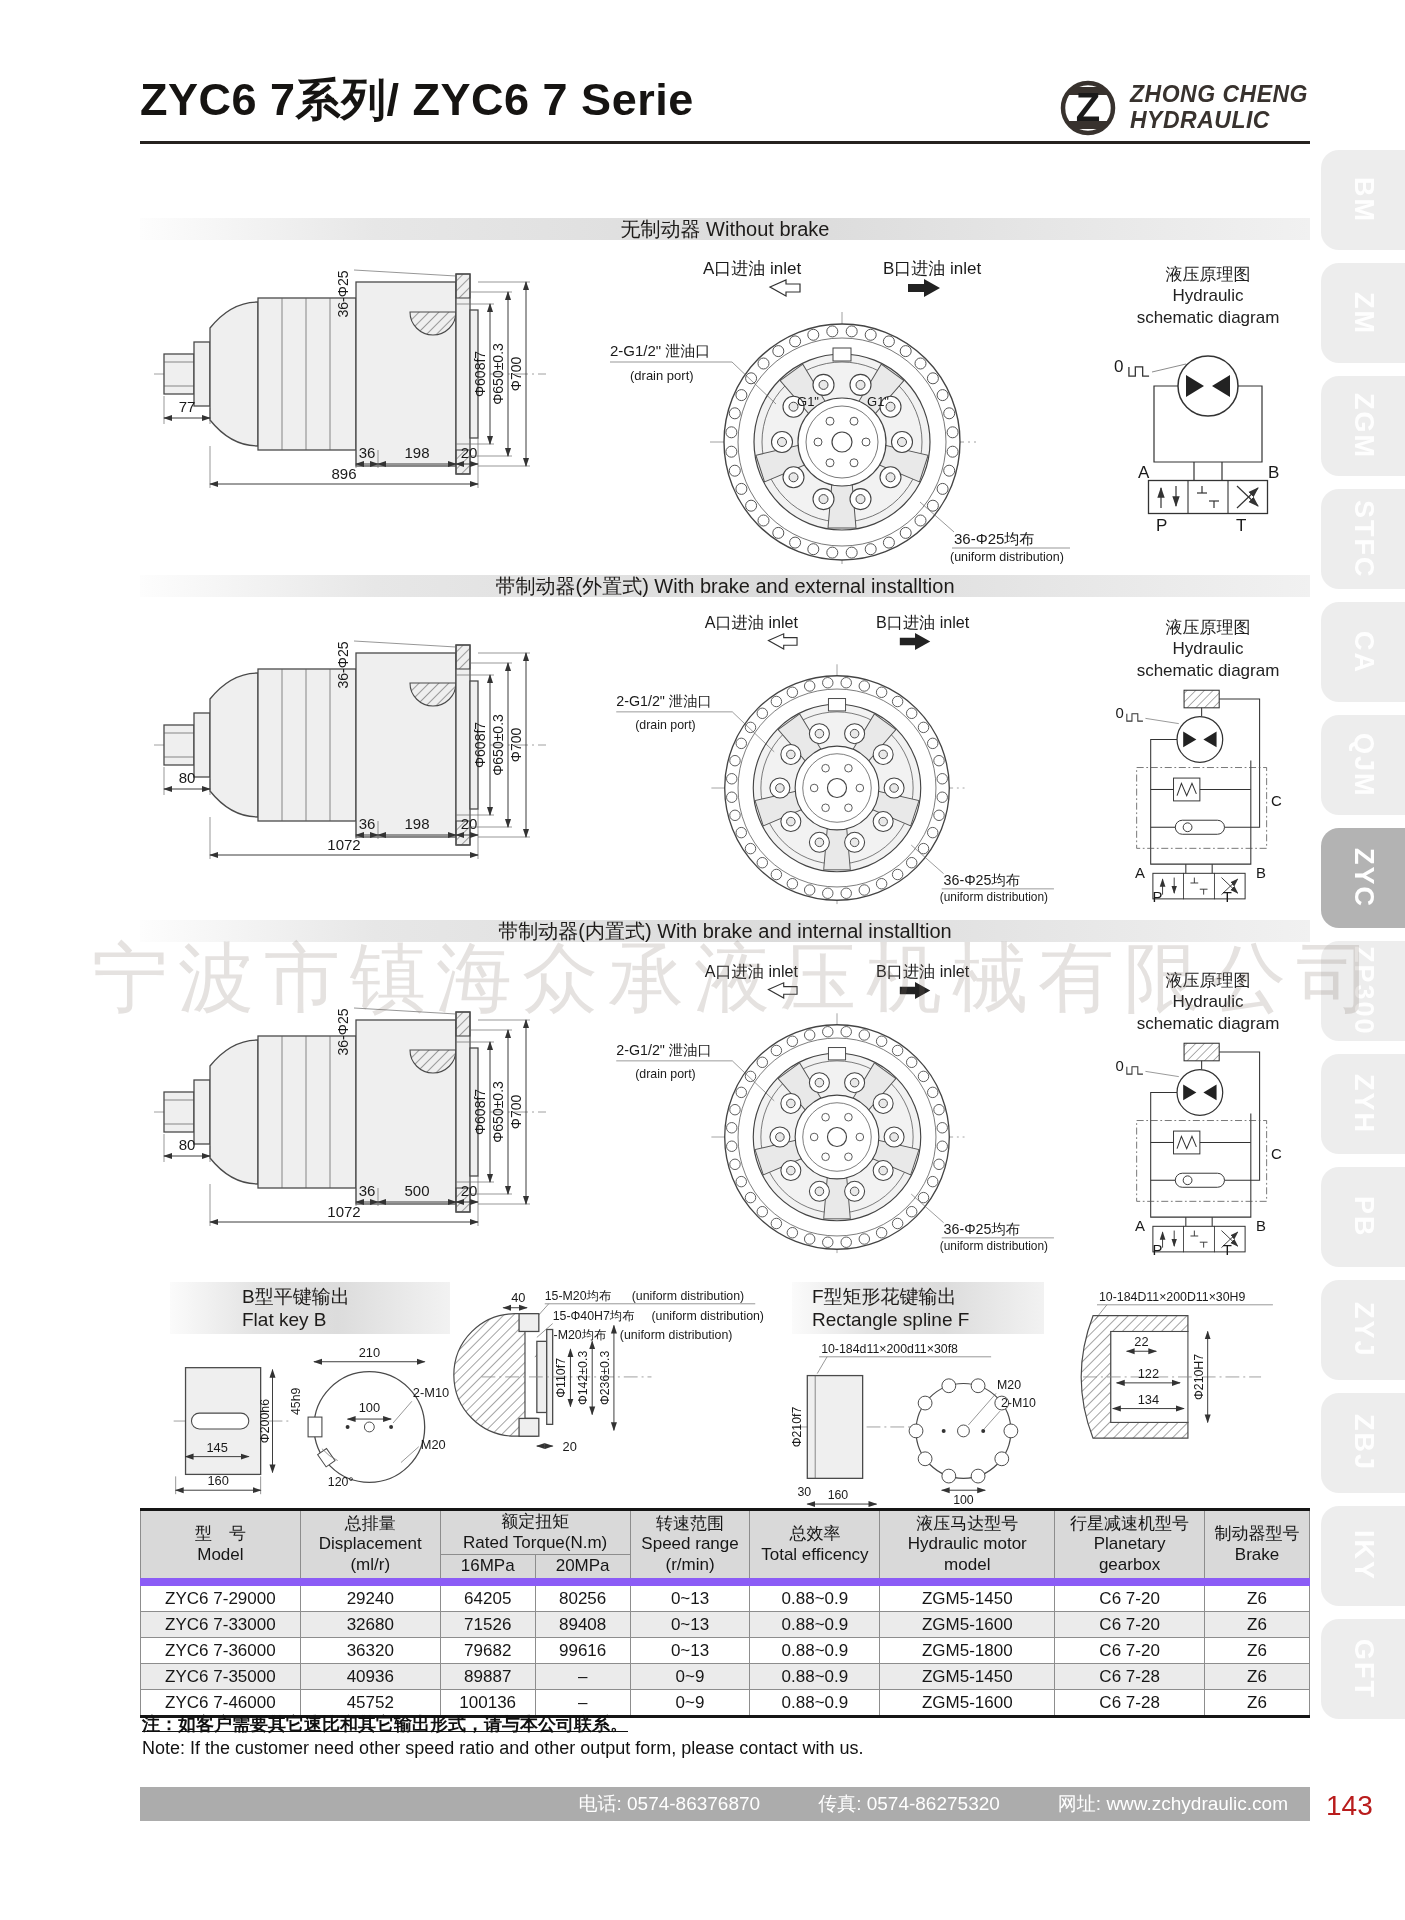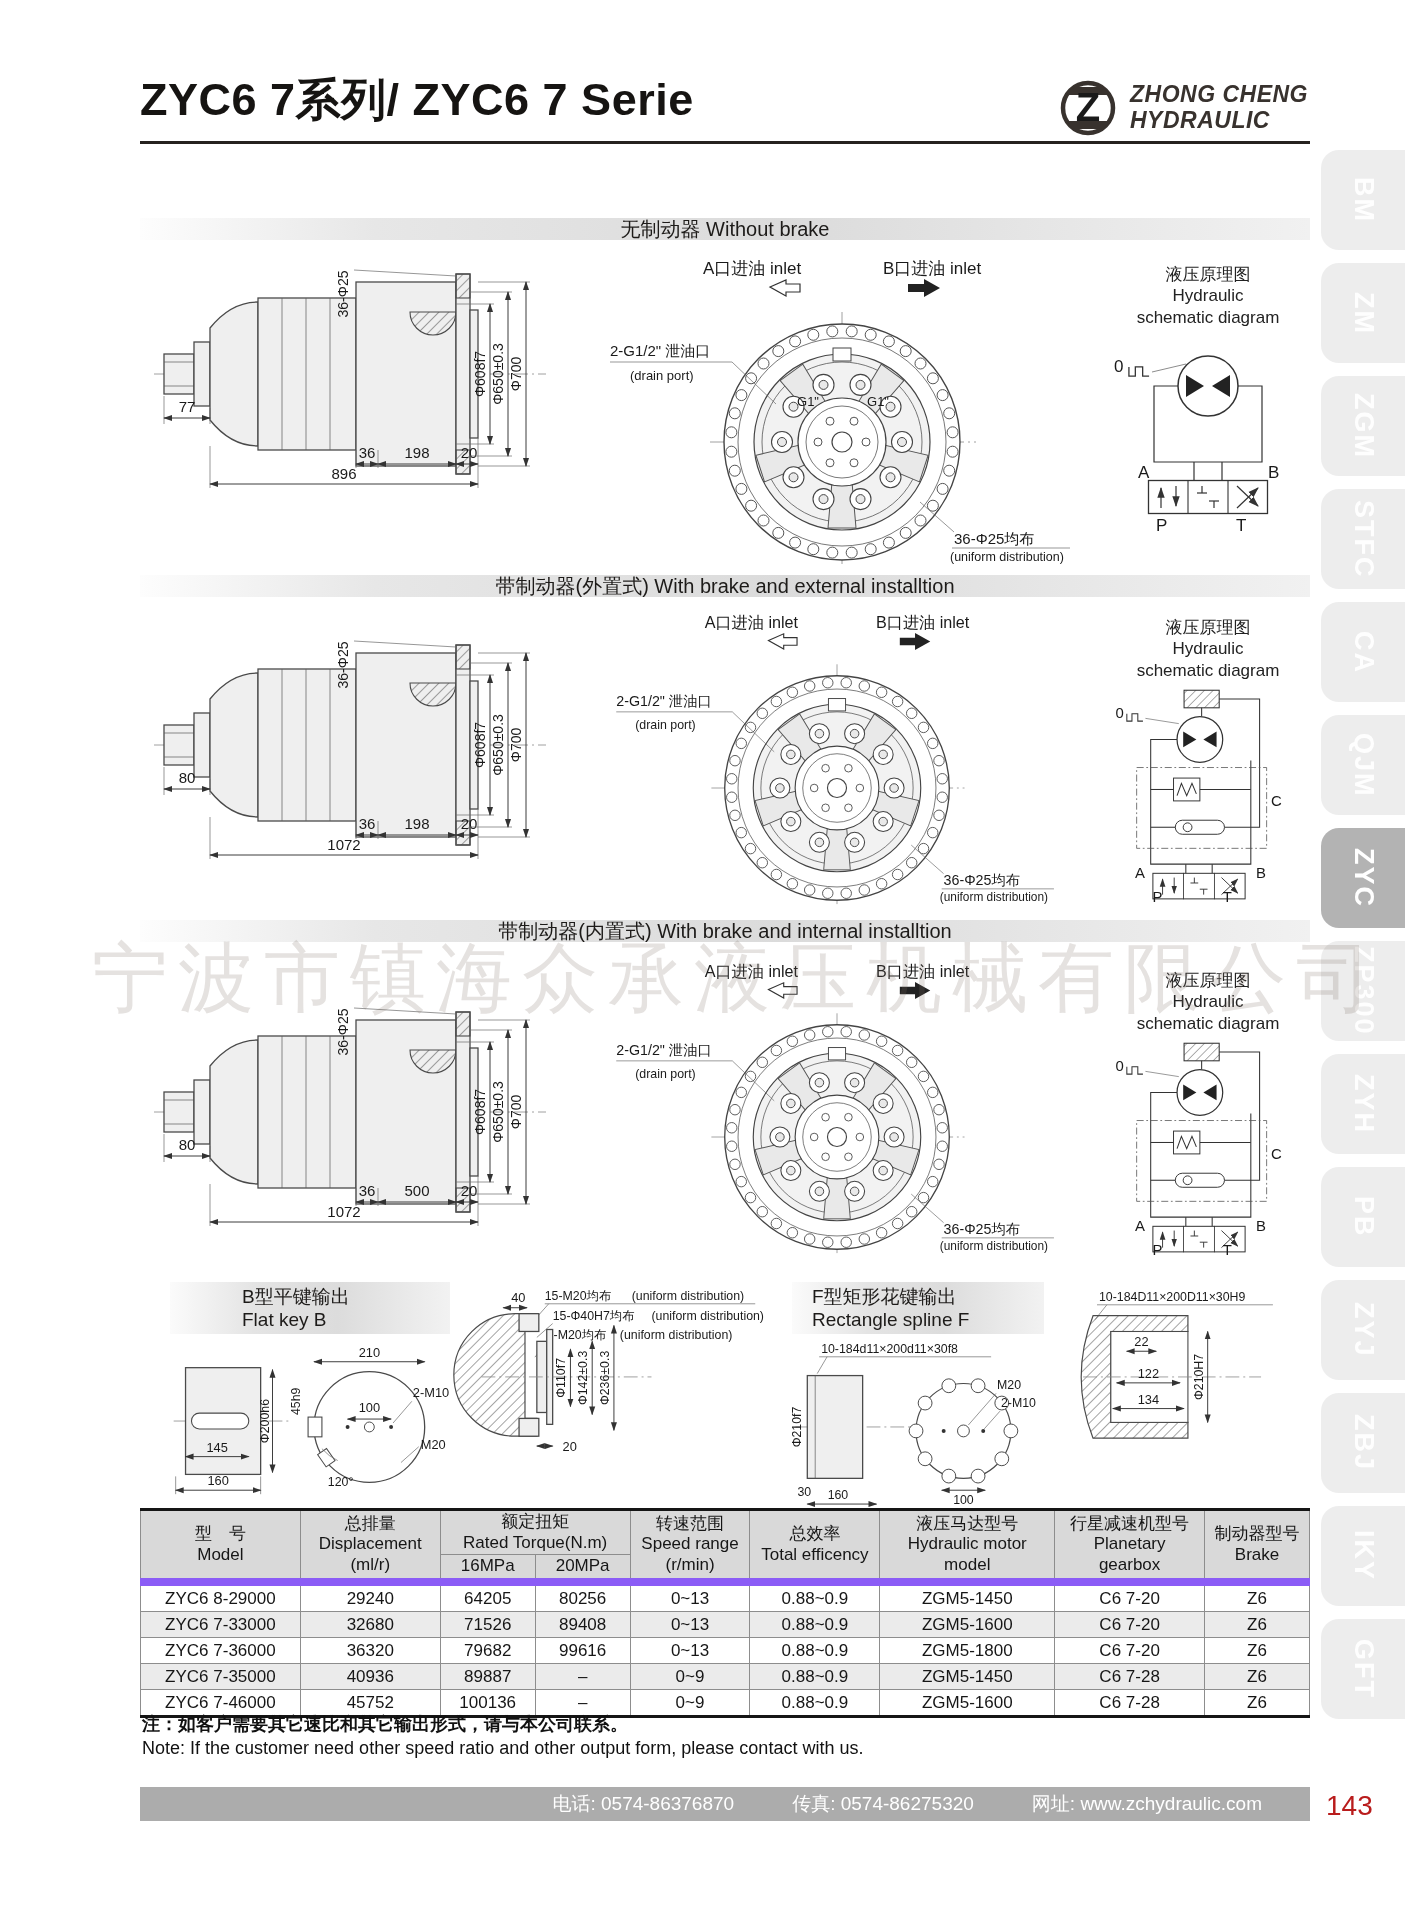--- a/index.html
+++ b/index.html
@@ -25,24 +25,24 @@
          background:linear-gradient(90deg,#fbfbfb 0%,#e4e4e4 30%,#dcdcdc 60%,#f2f2f2 100%);}
   
   .spec-table{position:absolute;left:140px;top:1508px;width:1170px;border-collapse:collapse;
               border-top:3px solid #151515;border-bottom:3px solid #151515;font-size:17px;}
   .spec-table th,.spec-table td{border:1px solid #8d8d8d;text-align:center;padding:1px 2px;font-weight:normal;color:#161616;}
   .spec-table thead th{background:#d9d9d9;line-height:1.22;}
   .spec-table thead{border-bottom:8px solid #8b5cf6;}
   .spec-table td{height:23px;}
   .spec-table tr.alt td{background:#ebebeb;}
   
-  .note-cn{position:absolute;left:142px;top:1712px;font-size:18px;font-weight:bold;color:#111;}
+  .note-cn{position:absolute;left:142px;top:1712px;font-size:18px;font-weight:bold;color:#111;text-decoration:underline;}
   .note-en{position:absolute;left:142px;top:1738px;font-size:18px;color:#111;}
   .footer-bar{position:absolute;left:140px;top:1787px;width:1170px;height:34px;background:#acacac;
-              display:flex;align-items:center;justify-content:flex-end;gap:58px;padding-right:48px;box-sizing:border-box;
+              display:flex;align-items:center;justify-content:flex-end;gap:58px;padding-right:22px;box-sizing:border-box;
               color:#fff;font-size:19px;}
   .page-num{position:absolute;left:1326px;top:1790px;font-size:28px;color:#b91c1c;}
   
   .tab{position:absolute;right:0;width:84px;height:100px;background:#ededed;border-radius:18px 0 0 18px;
        display:flex;align-items:center;justify-content:center;writing-mode:vertical-rl;
        font-size:27px;font-weight:bold;color:rgba(255,255,255,0.95);letter-spacing:2px;}
   .tab.active{background:#b3b3b3;color:#fff;}
   
   svg text{font-family:"Liberation Sans","DejaVu Sans",sans-serif;fill:#1a1a1a;}
   .part{fill:#efefef;stroke:#4a4a4a;stroke-width:1.3;}
@@ -876,21 +876,21 @@
           <div>Brake</div>
         </th>
       </tr>
       <tr>
         <th>16MPa</th>
         <th>20MPa</th>
       </tr>
     </thead>
     <tbody>
       <tr>
-        <td>ZYC6 8-29000</td>
+        <td>ZYC6 7-29000</td>
           <td>29240</td>
         <td>64205</td>
           <td>80256</td>
         <td>0~13</td>
           <td>0.88~0.9</td>
         <td>ZGM5-1450</td>
           <td>C6 7-20</td>
         <td>Z6</td>
       </tr>
       <tr class="alt">

